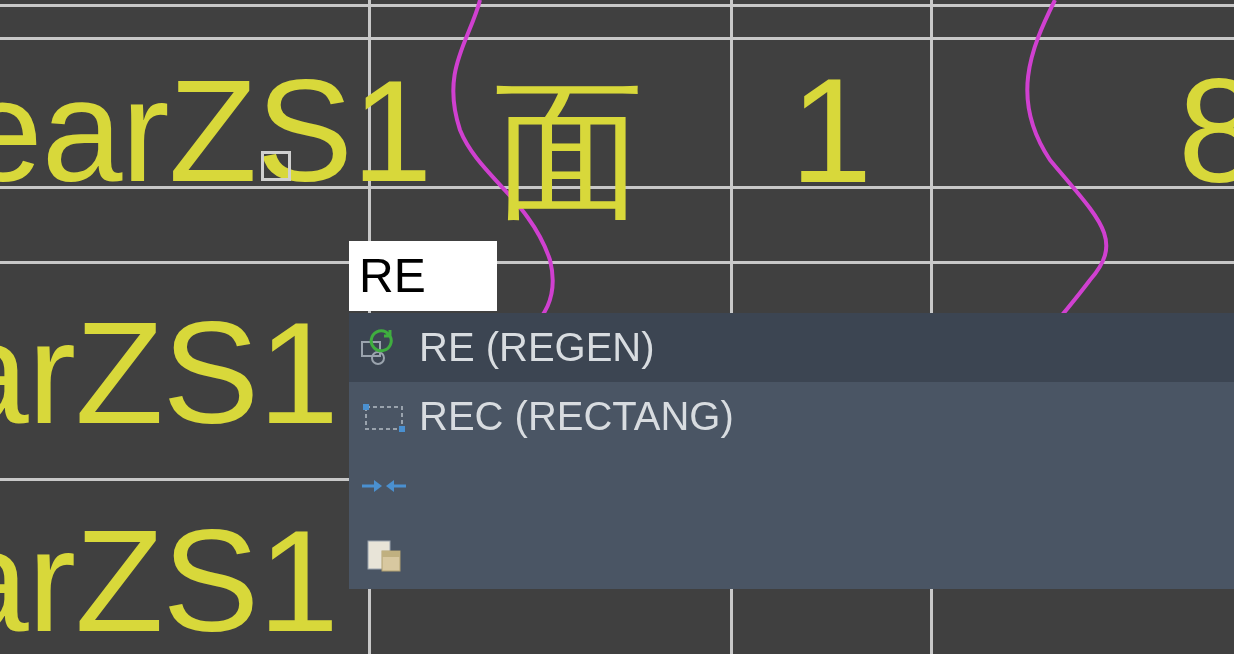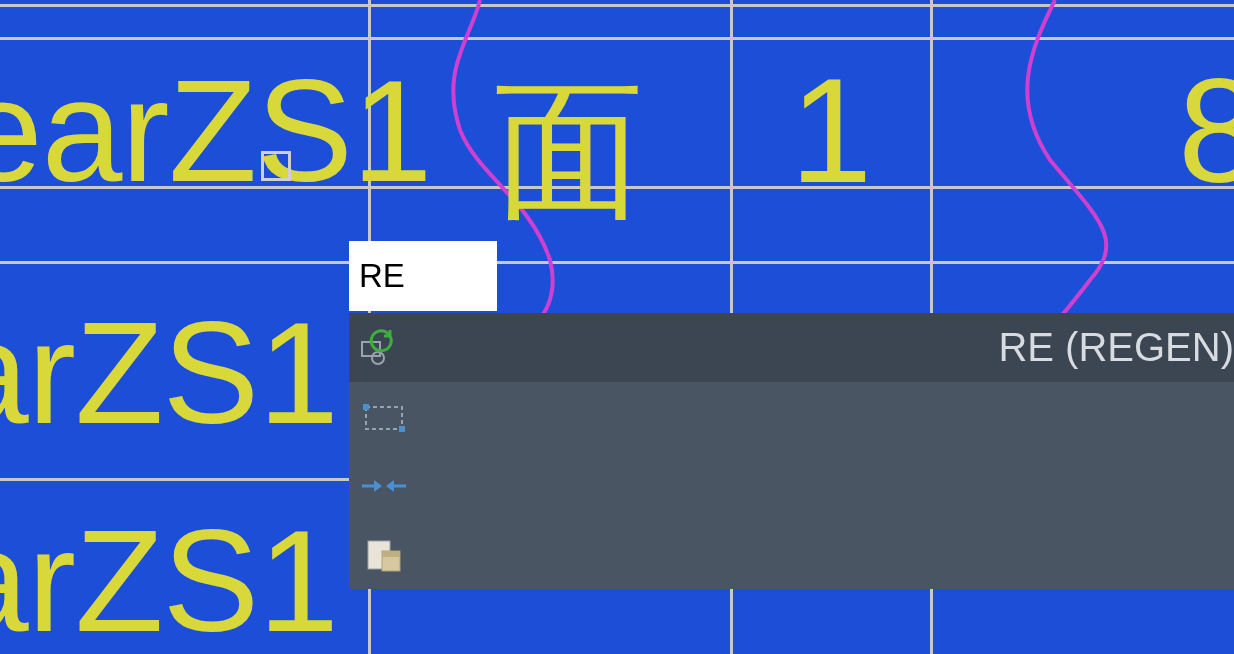--- a/index.html
+++ b/index.html
@@ -1,28 +1,28 @@
 <!DOCTYPE html>
 <html><head>
   <meta charset="utf-8">
   <style>
     * { margin: 0; padding: 0; box-sizing: border-box; }
     body { width: 1234px; height: 654px; overflow: hidden; position: relative; background: #000; font-family: Arial, sans-serif; }
-    .canvas { position: absolute; inset: 0; background: #1d4ed8; }
+    .canvas { position: absolute; inset: 0; background: #404040; }
     .grid-line-h { position: absolute; left: 0; right: 0; height: 3px; background: #c8c8c8; }
     .grid-line-v { position: absolute; top: 0; bottom: 0; width: 3px; background: #c8c8c8; }
     .cad-text { position: absolute; color: #d8d83a; font-family: "Arial Narrow", Arial, sans-serif; letter-spacing: -1px; }
     .cad-text-big { font-size: 145px; font-weight: 400; }
     .cad-text-med { font-size: 138px; font-weight: 300; }
     .curve { position: absolute; pointer-events: none; }
     .pickbox { position: absolute; width: 30px; height: 30px; border: 3px solid #d0d0d0; background: transparent; left: 261px; top: 151px; }
-    .cmd-input { position: absolute; left: 349px; top: 241px; width: 148px; height: 70px; background: #fff; color: #000; font-size: 33px; font-family: Arial, sans-serif; padding: 8px 10px; border: none; display: flex; align-items: center; }
+    .cmd-input { position: absolute; left: 349px; top: 241px; width: 148px; height: 70px; background: #fff; color: #000; font-size: 48px; font-family: Arial, sans-serif; padding: 8px 10px; border: none; display: flex; align-items: flex-end; }
     .autocomplete { position: absolute; left: 349px; top: 313px; width: 885px; background: #4a5564; }
     .ac-item { display: flex; align-items: center; height: 69px; padding-left: 6px; color: #d8dce0; font-size: 40px; font-family: Arial, sans-serif; }
-    .ac-item.selected { background: #3c4552; justify-content: space-between; }
+    .ac-item.selected { background: #3c4552; }
     .ac-icon { width: 58px; height: 44px; display: flex; align-items: center; justify-content: center; margin-right: 6px; flex-shrink: 0; }
     .ac-icon svg { width: 48px; height: 40px; }
   </style>
 </head>
 <body>
 
 <div class="canvas">
 
   <div class="grid-line-h" style="top:4px"></div>
   <div class="grid-line-h" style="top:37px"></div>
@@ -63,20 +63,21 @@
       <span>RE (REGEN)</span>
     </div>
     <div class="ac-item">
       <span class="ac-icon">
         <svg viewBox="0 0 48 40">
           <rect x="6" y="10" width="36" height="22" fill="none" stroke="#9aa3ad" stroke-width="2" stroke-dasharray="4 3"></rect>
           <rect x="3" y="7" width="6" height="6" fill="#4a90d0"></rect>
           <rect x="39" y="29" width="6" height="6" fill="#4a90d0"></rect>
         </svg>
       </span>
+      <span>REC (RECTANG)</span>
     </div>
     <div class="ac-item">
       <span class="ac-icon">
         <svg viewBox="0 0 48 40">
           <line x1="2" y1="20" x2="18" y2="20" stroke="#4a90d0" stroke-width="3"></line>
           <path d="M14 14 L22 20 L14 26 Z" fill="#4a90d0"></path>
           <line x1="46" y1="20" x2="30" y2="20" stroke="#4a90d0" stroke-width="3"></line>
           <path d="M34 14 L26 20 L34 26 Z" fill="#4a90d0"></path>
         </svg>
       </span>

